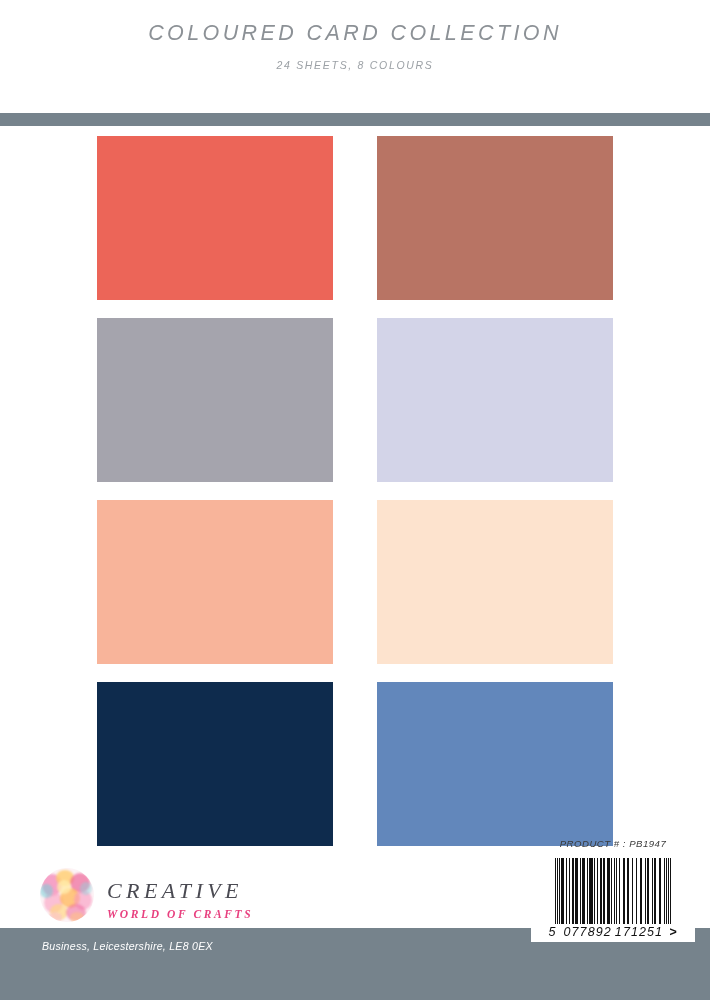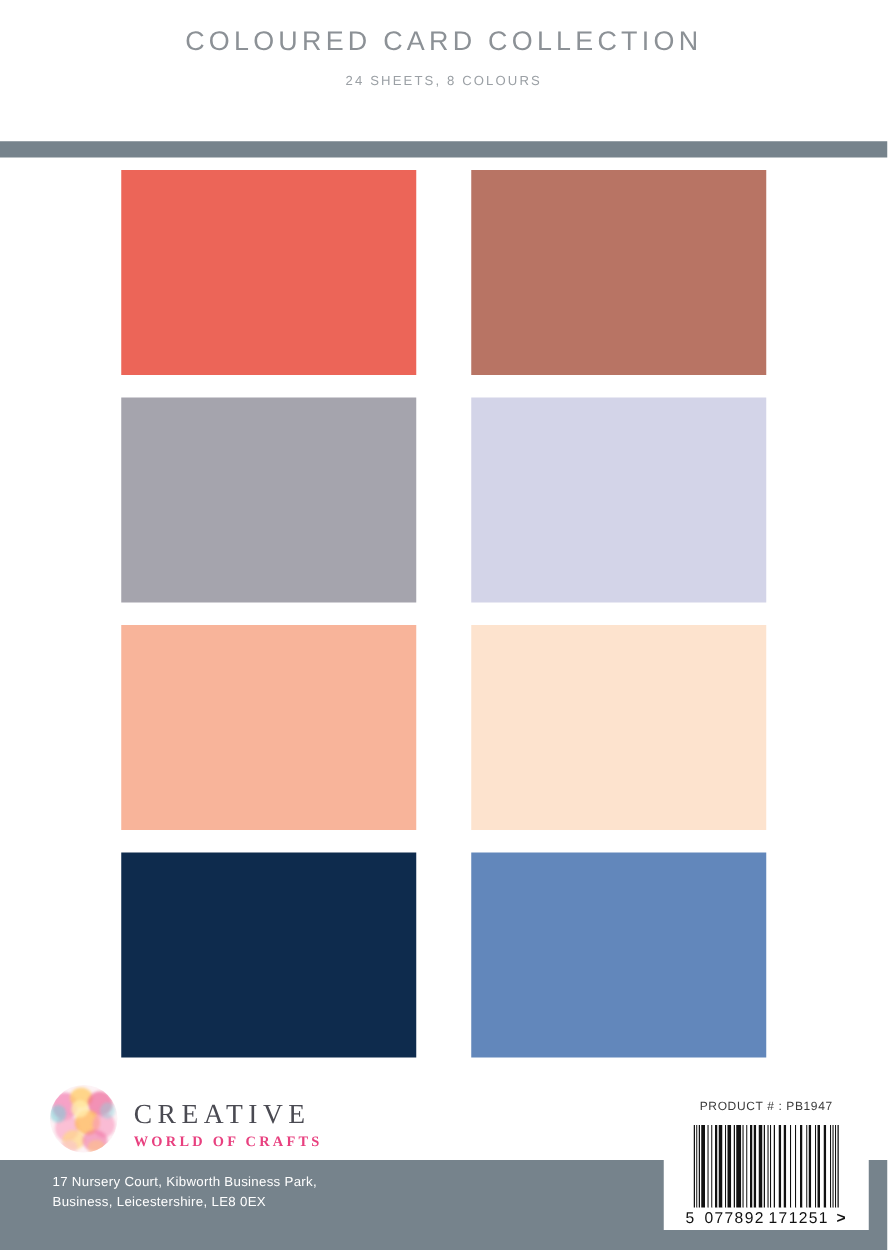--- a/index.html
+++ b/index.html
@@ -10,20 +10,21 @@
     background: #ffffff;
     font-family: "Liberation Sans", sans-serif;
     overflow: hidden;
   }
 
   .page {
     position: relative;
     width: 616px;
     height: 1000px;
     background: #ffffff;
+    font-style: italic;
   }
 
   
   .header {
     position: absolute;
     left: 0; top: 0;
     width: 710px;
     height: 112px;
     text-align: center;
     padding-top: 22px;
@@ -152,21 +153,21 @@
     color: #ffffff;
     font-size: 10.6px;
     line-height: 15.5px;
     letter-spacing: .25px;
   }
 
   
   .barcode-block {
     position: absolute;
     left: 531px;
-    top: 880px;
+    top: 838px;
     width: 164px;
   }
 
   .product-no {
     font-size: 9.6px;
     color: #3a3a3a;
     letter-spacing: .5px;
     text-align: center;
     margin-bottom: 4px;
   }
@@ -241,21 +242,20 @@
       <i class="b13"></i>
     </div>
     <div class="brand-words">
       <div class="brand-name">CREATIVE</div>
       <div class="brand-tag" style="color: rgb(232, 64, 127);">WORLD OF CRAFTS</div>
     </div>
   </div>
 
   <div class="footer-band" style="background: rgb(118, 131, 140);"></div>
   <div class="address">
-    <div>17 Nursery Court, Kibworth Business Park,</div>
     <div>Business, Leicestershire, LE8 0EX</div>
   </div>
 
   <div class="barcode-block">
     <div class="product-no">PRODUCT # : PB1947</div>
     <div class="barcode-box">
       <div class="bars">
           <span style="width: 1.05px;"></span>
           <span class="g" style="width: 1.05px;"></span>
           <span style="width: 1.05px;"></span>

